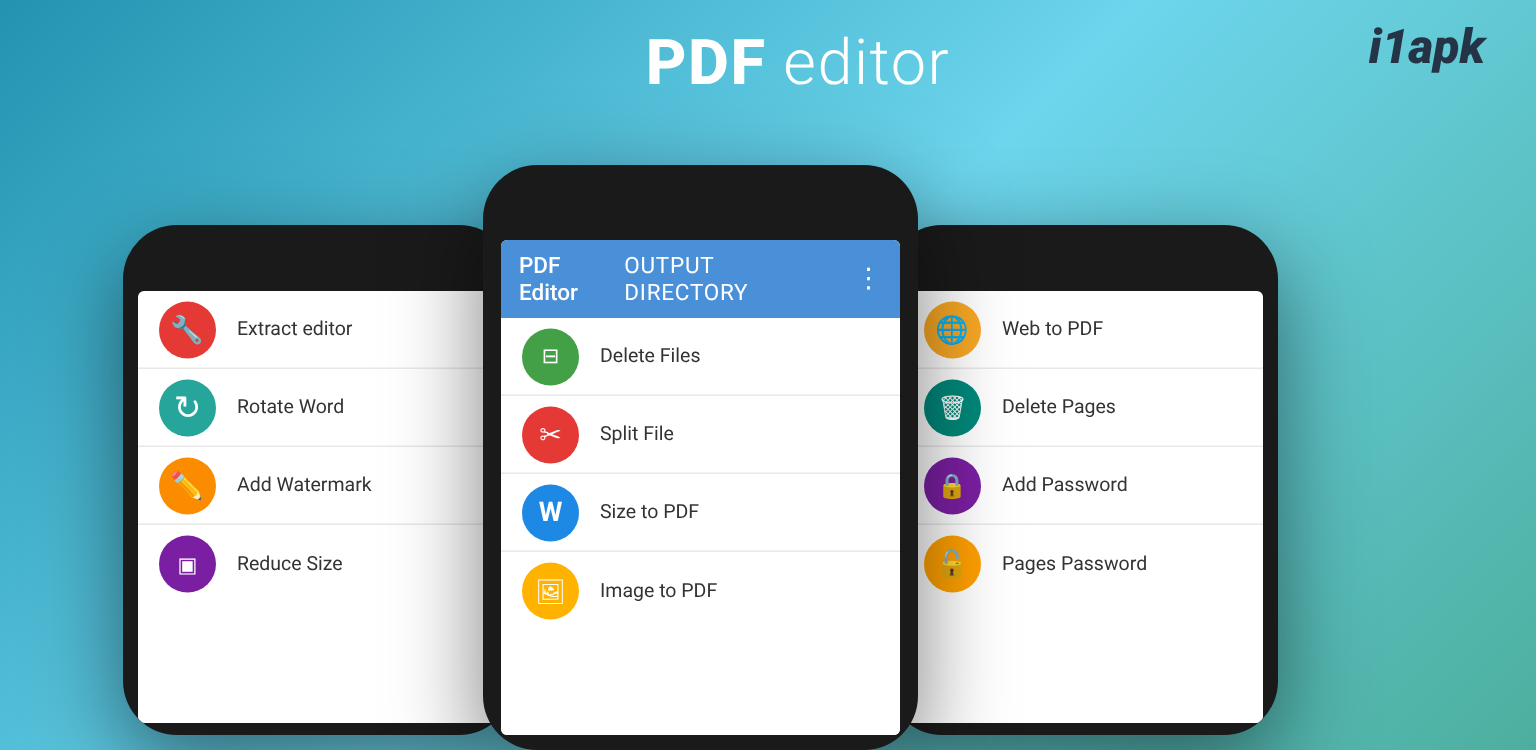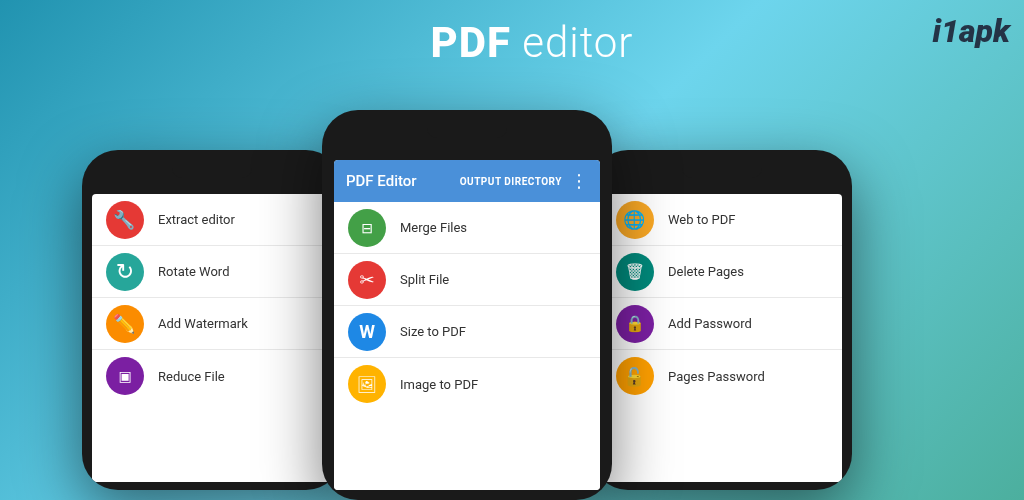--- a/index.html
+++ b/index.html
@@ -26,21 +26,21 @@
     }
     .header-title strong {
       font-weight: 800;
       margin-left: 40px;
     }
 
     
     .watermark {
       position: absolute;
       top: 12px;
-      right: 14px;
+      right: 34px;
       color: #1a1a2e;
       font-size: 32px;
       font-weight: 900;
       font-style: italic;
       opacity: 0.85;
     }
 
     
     .phones-container {
       position: absolute;
@@ -113,22 +113,22 @@
     }
 
     .phone-topbar-right {
       display: flex;
       align-items: center;
       gap: 8px;
     }
 
     .phone-topbar-action {
       color: white;
-      font-size: 10px;
-      font-weight: 700;
+      font-size: 15px;
+      font-weight: 400;
       letter-spacing: 0.5px;
     }
 
     .dots-icon {
       color: white;
       font-size: 18px;
       line-height: 1;
     }
 
     
@@ -222,40 +222,40 @@
         <div class="menu-item">
           <div class="menu-icon icon-green-teal" style="font-size:22px;">↻</div>
           <span class="menu-label">Rotate Word</span>
         </div>
         <div class="menu-item">
           <div class="menu-icon icon-orange">✏️</div>
           <span class="menu-label">Add Watermark</span>
         </div>
         <div class="menu-item">
           <div class="menu-icon icon-purple" style="font-size:14px;">▣</div>
-          <span class="menu-label">Reduce File</span>
+          <span class="menu-label">Reduce Size</span>
         </div>
       </div>
     </div>
   </div>
 
   <div class="phone center">
     <div class="phone-notch"></div>
     <div class="phone-screen">
       <div class="phone-topbar">
         <span class="phone-topbar-title">PDF Editor</span>
         <div class="phone-topbar-right">
           <span class="phone-topbar-action">OUTPUT DIRECTORY</span>
           <span class="dots-icon">⋮</span>
         </div>
       </div>
       <div class="menu-list">
         <div class="menu-item">
           <div class="menu-icon icon-green" style="font-size:14px;">⊟</div>
-          <span class="menu-label">Merge Files</span>
+          <span class="menu-label">Delete Files</span>
         </div>
         <div class="menu-item">
           <div class="menu-icon icon-red-dark" style="font-size:18px;">✂</div>
           <span class="menu-label">Split File</span>
         </div>
         <div class="menu-item">
           <div class="menu-icon icon-blue" style="font-size:18px; font-weight:bold;">W</div>
           <span class="menu-label">Size to PDF</span>
         </div>
         <div class="menu-item">

